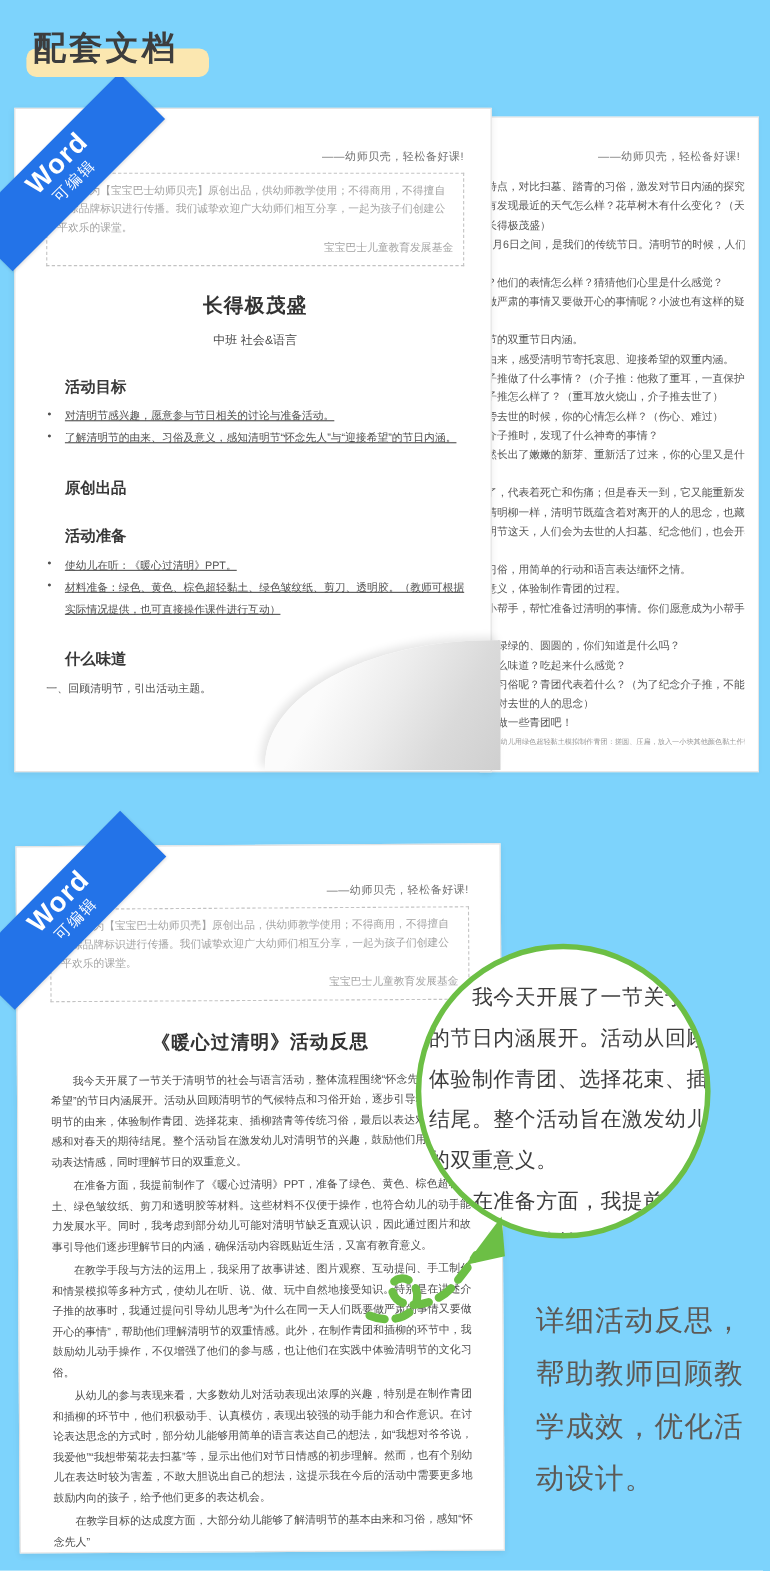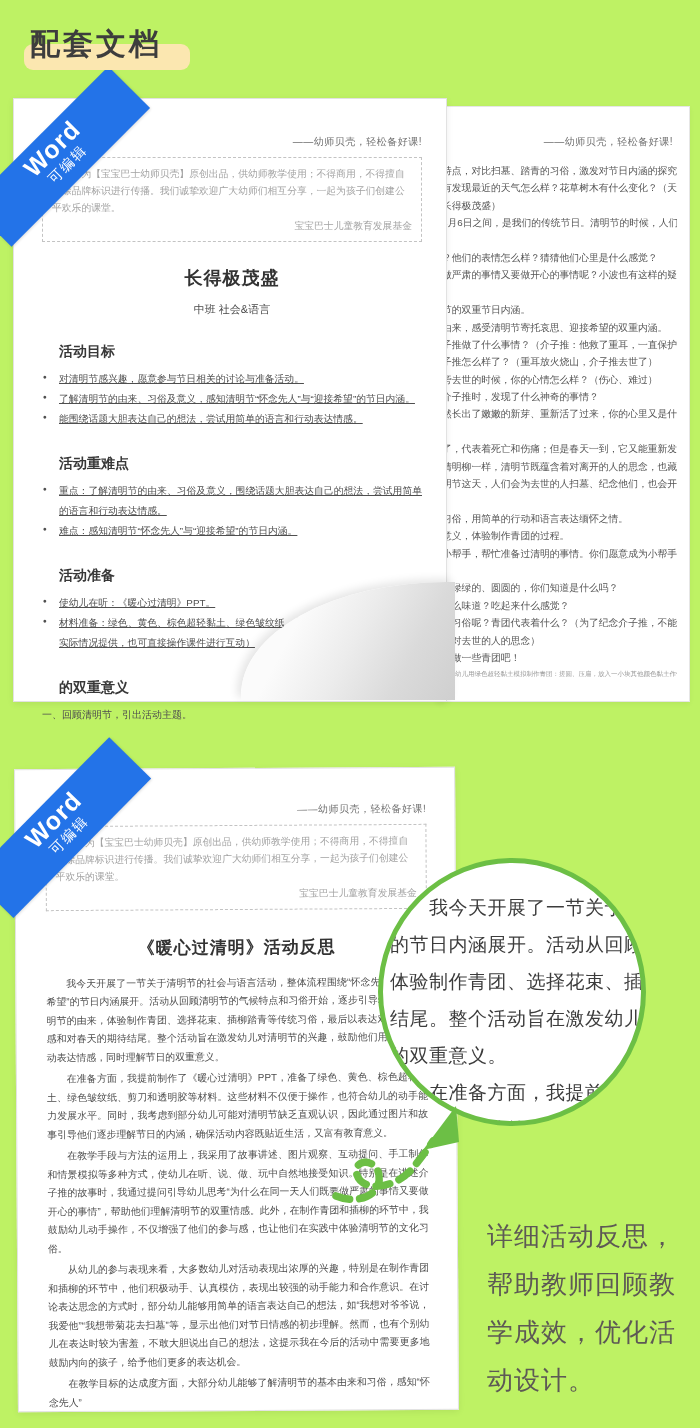--- a/index.html
+++ b/index.html
@@ -1,16 +1,16 @@
 <!DOCTYPE html>
 <html><head>
 <meta charset="utf-8">
 <style>
   html,body{margin:0;padding:0;background:#ffffff;}
-  #canvas{position:relative;width:700px;height:1428px;background:#bef264;overflow:hidden;
+  #canvas{position:relative;width:700px;height:1428px;background:#7dd3fc;overflow:hidden;
           font-family:"Liberation Sans","DejaVu Sans",sans-serif;color:#444;}
 
   
   .hdr-wrap{position:absolute;left:30px;top:24px;z-index:5;}
   .hdr-pill{position:absolute;left:-6px;top:20px;width:166px;height:26px;background:#fbe7b0;border-radius:9px;z-index:1;}
   .hdr-title{position:relative;z-index:2;font-size:30px;font-weight:bold;color:#3d3d3d;letter-spacing:3px;}
 
   
   .card{position:absolute;background:#fff;border:1px solid #e2e2e2;box-shadow:0 2px 7px rgba(0,0,0,.07);}
   .page2{position:absolute;background:#fff;border:1px solid #e6e6e6;box-shadow:0 2px 5px rgba(0,0,0,.05);overflow:hidden;}
@@ -54,21 +54,21 @@
   
   .mag{position:absolute;left:378px;top:858px;width:268px;height:268px;box-sizing:border-box;
        border:5px solid #6cbf45;border-radius:50%;background:#fff;overflow:hidden;z-index:8;}
   .mag-body{position:absolute;left:7px;top:26px;width:520px;}
   .mag-line{white-space:nowrap;font-size:19px;line-height:37px;color:#3c3c3c;letter-spacing:.5px;}
 
   
   .arrow-svg{position:absolute;left:330px;top:1078px;z-index:9;}
 
   
-  .caption{position:absolute;left:487px;top:1212px;width:192px;font-size:26px;line-height:1.85;
+  .caption{position:absolute;left:487px;top:1176px;width:192px;font-size:26px;line-height:1.85;
            color:#5d5955;letter-spacing:1px;z-index:3;}
 </style>
 </head>
 <body>
 
 <div id="canvas">
 
   <div class="hdr-wrap">
     <div class="hdr-pill"></div>
     <div class="hdr-title">配套文档</div>
@@ -126,42 +126,37 @@
           <div class="discl-sig">宝宝巴士儿童教育发展基金</div>
         </div>
         <div class="doc-title">长得极茂盛</div>
         <div class="doc-sub">中班 社会&amp;语言</div>
 
         <div class="sec">
           <div class="sec-h">活动目标</div>
           <div>
               <div class="bullet">对清明节感兴趣，愿意参与节日相关的讨论与准备活动。</div>
               <div class="bullet">了解清明节的由来、习俗及意义，感知清明节“怀念先人”与“迎接希望”的节日内涵。</div>
-              <div class="bullet">能围绕话题大胆表达自己的想法，尝试用简单的语言和行动表达情感。</div>
             </div>
         </div>
 
         <div class="sec">
-          <div class="sec-h">活动重难点</div>
-          <div>
-              <div class="bullet">重点：了解清明节的由来、习俗及意义，围绕话题大胆表达自己的想法，尝试用简单的语言和行动表达情感。</div>
-              <div class="bullet">难点：感知清明节“怀念先人”与“迎接希望”的节日内涵。</div>
-            </div>
+          <div class="sec-h">原创出品</div>
         </div>
 
         <div class="sec">
           <div class="sec-h">活动准备</div>
           <div>
               <div class="bullet">使幼儿在听：《暖心过清明》PPT。</div>
               <div class="bullet">材料准备：绿色、黄色、棕色超轻黏土、绿色皱纹纸、剪刀、透明胶。（教师可根据实际情况提供，也可直接操作课件进行互动）</div>
             </div>
         </div>
 
         <div class="sec">
-          <div class="sec-h">的双重意义</div>
+          <div class="sec-h">什么味道</div>
           <div>
               <div class="plainline">一、回顾清明节，引出活动主题。</div>
             </div>
         </div>
       </div>
     </div>
 
     <div class="curl"></div>
   </div>
 

